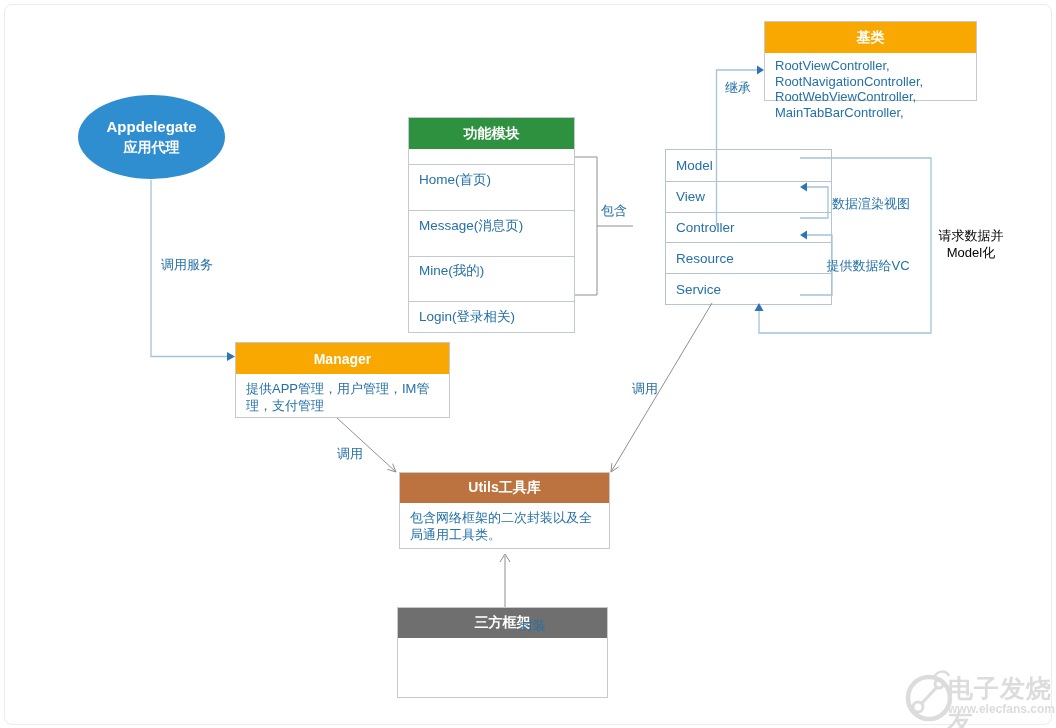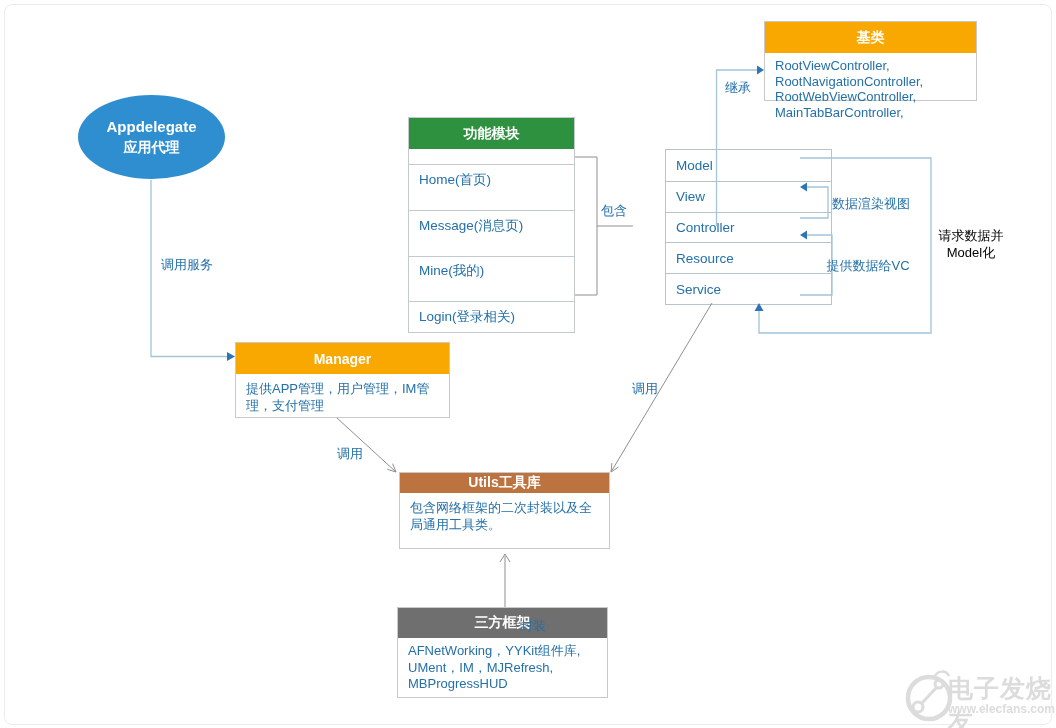--- a/index.html
+++ b/index.html
@@ -31,21 +31,21 @@
   .t-features .trow{border-top:1px solid #c3cacf;margin-top:15px;}
   .t-mvc{left:633px;top:149px;width:167px;border:1px solid #b5c5d0;margin-left:32px;}
   .t-mvc .trow + .trow{border-top:1px solid #b5c5d0;}
   .trow{height:30.8px;display:flex;align-items:center;padding-left:10px;box-sizing:border-box;
         color:#2470a8;font-size:13.5px;}
   
   .b-base{left:764px;top:21px;width:213px;height:80px;}
   .b-base .box-body{padding:5px 10px;line-height:15.5px;font-size:13px;}
   .b-manager{left:235px;top:342px;width:215px;height:76px;}
   .b-utils{left:399px;top:472px;width:211px;height:77px;}
-  .b-utils .box-header{height:20px;}
+  .b-utils .box-header{height:30px;}
   .b-third{left:397px;top:607px;width:211px;height:91px;}
   .b-third .box-header{height:30px;}
   .b-third .box-body{padding:5px 10px;line-height:16.5px;}
   
   .elabel{position:absolute;color:#2470a8;font-size:13px;white-space:nowrap;transform:translateX(-50%);z-index:6;}
   .elabel2{position:absolute;color:#000000;font-size:13px;text-align:center;transform:translateX(-50%);z-index:6;line-height:17px;}
   
   .wm{position:absolute;z-index:3;color:#dcdcdc;}
   .wm-brand{left:948px;top:672px;font-size:25px;font-weight:bold;letter-spacing:1px;text-shadow:1px 1px 0 #fff;}
   .wm-site{left:948px;top:702px;font-size:12px;font-weight:bold;text-shadow:1px 1px 0 #fff;}
@@ -127,25 +127,20 @@
     <div class="box-body">提供APP管理，用户管理，IM管理，支付管理</div>
   </div>
 
   <div class="box b-utils">
     <div class="box-header hdr-brown">Utils工具库</div>
     <div class="box-body">包含网络框架的二次封装以及全局通用工具类。</div>
   </div>
 
   <div class="box b-third">
     <div class="box-header hdr-gray">三方框架</div>
-    <div class="box-body">
-      <div>AFNetWorking，YYKit组件库,</div>
-      <div>UMent，IM，MJRefresh,</div>
-      <div>MBProgressHUD</div>
-    </div>
   </div>
 
   <div class="elabel" style="left:187px;top:256px;">调用服务</div>
   <div class="elabel" style="left:614px;top:202px;">包含</div>
   <div class="elabel" style="left:738px;top:79px;">继承</div>
   <div class="elabel" style="left:871px;top:195px;">数据渲染视图</div>
   <div class="elabel" style="left:868px;top:257px;">提供数据给VC</div>
   <div class="elabel2" style="left:971px;top:227px;">
     <div>请求数据并</div>
     <div>Model化</div>

